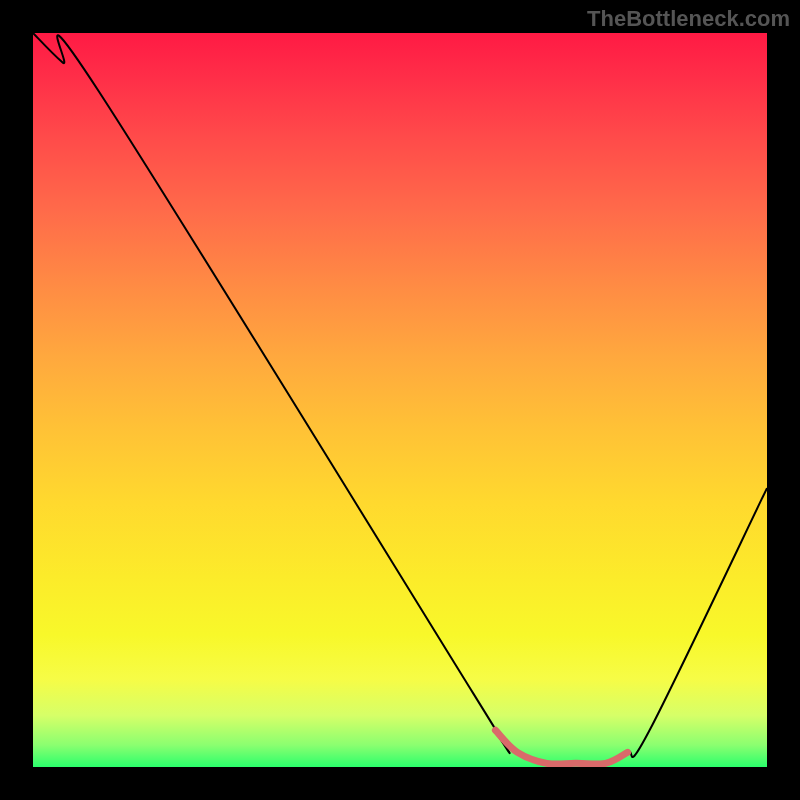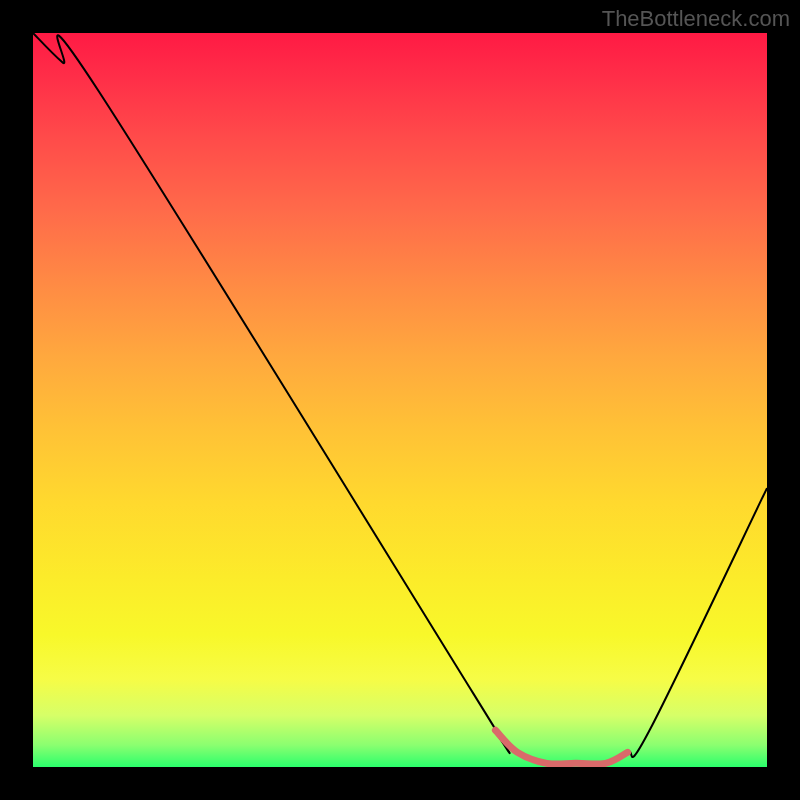--- a/index.html
+++ b/index.html
@@ -9,21 +9,21 @@
     background: #000;
     position: relative;
     font-family: Arial, sans-serif;
   }
   .watermark {
     position: absolute;
     top: 6px;
     right: 10px;
     color: #555;
     font-size: 22px;
-    font-weight: 400;
+    font-weight: 700;
     z-index: 10;
   }
   .plot-area {
     position: absolute;
     top: 33px;
     left: 33px;
     width: 734px;
     height: 734px;
     overflow: hidden;
   }

